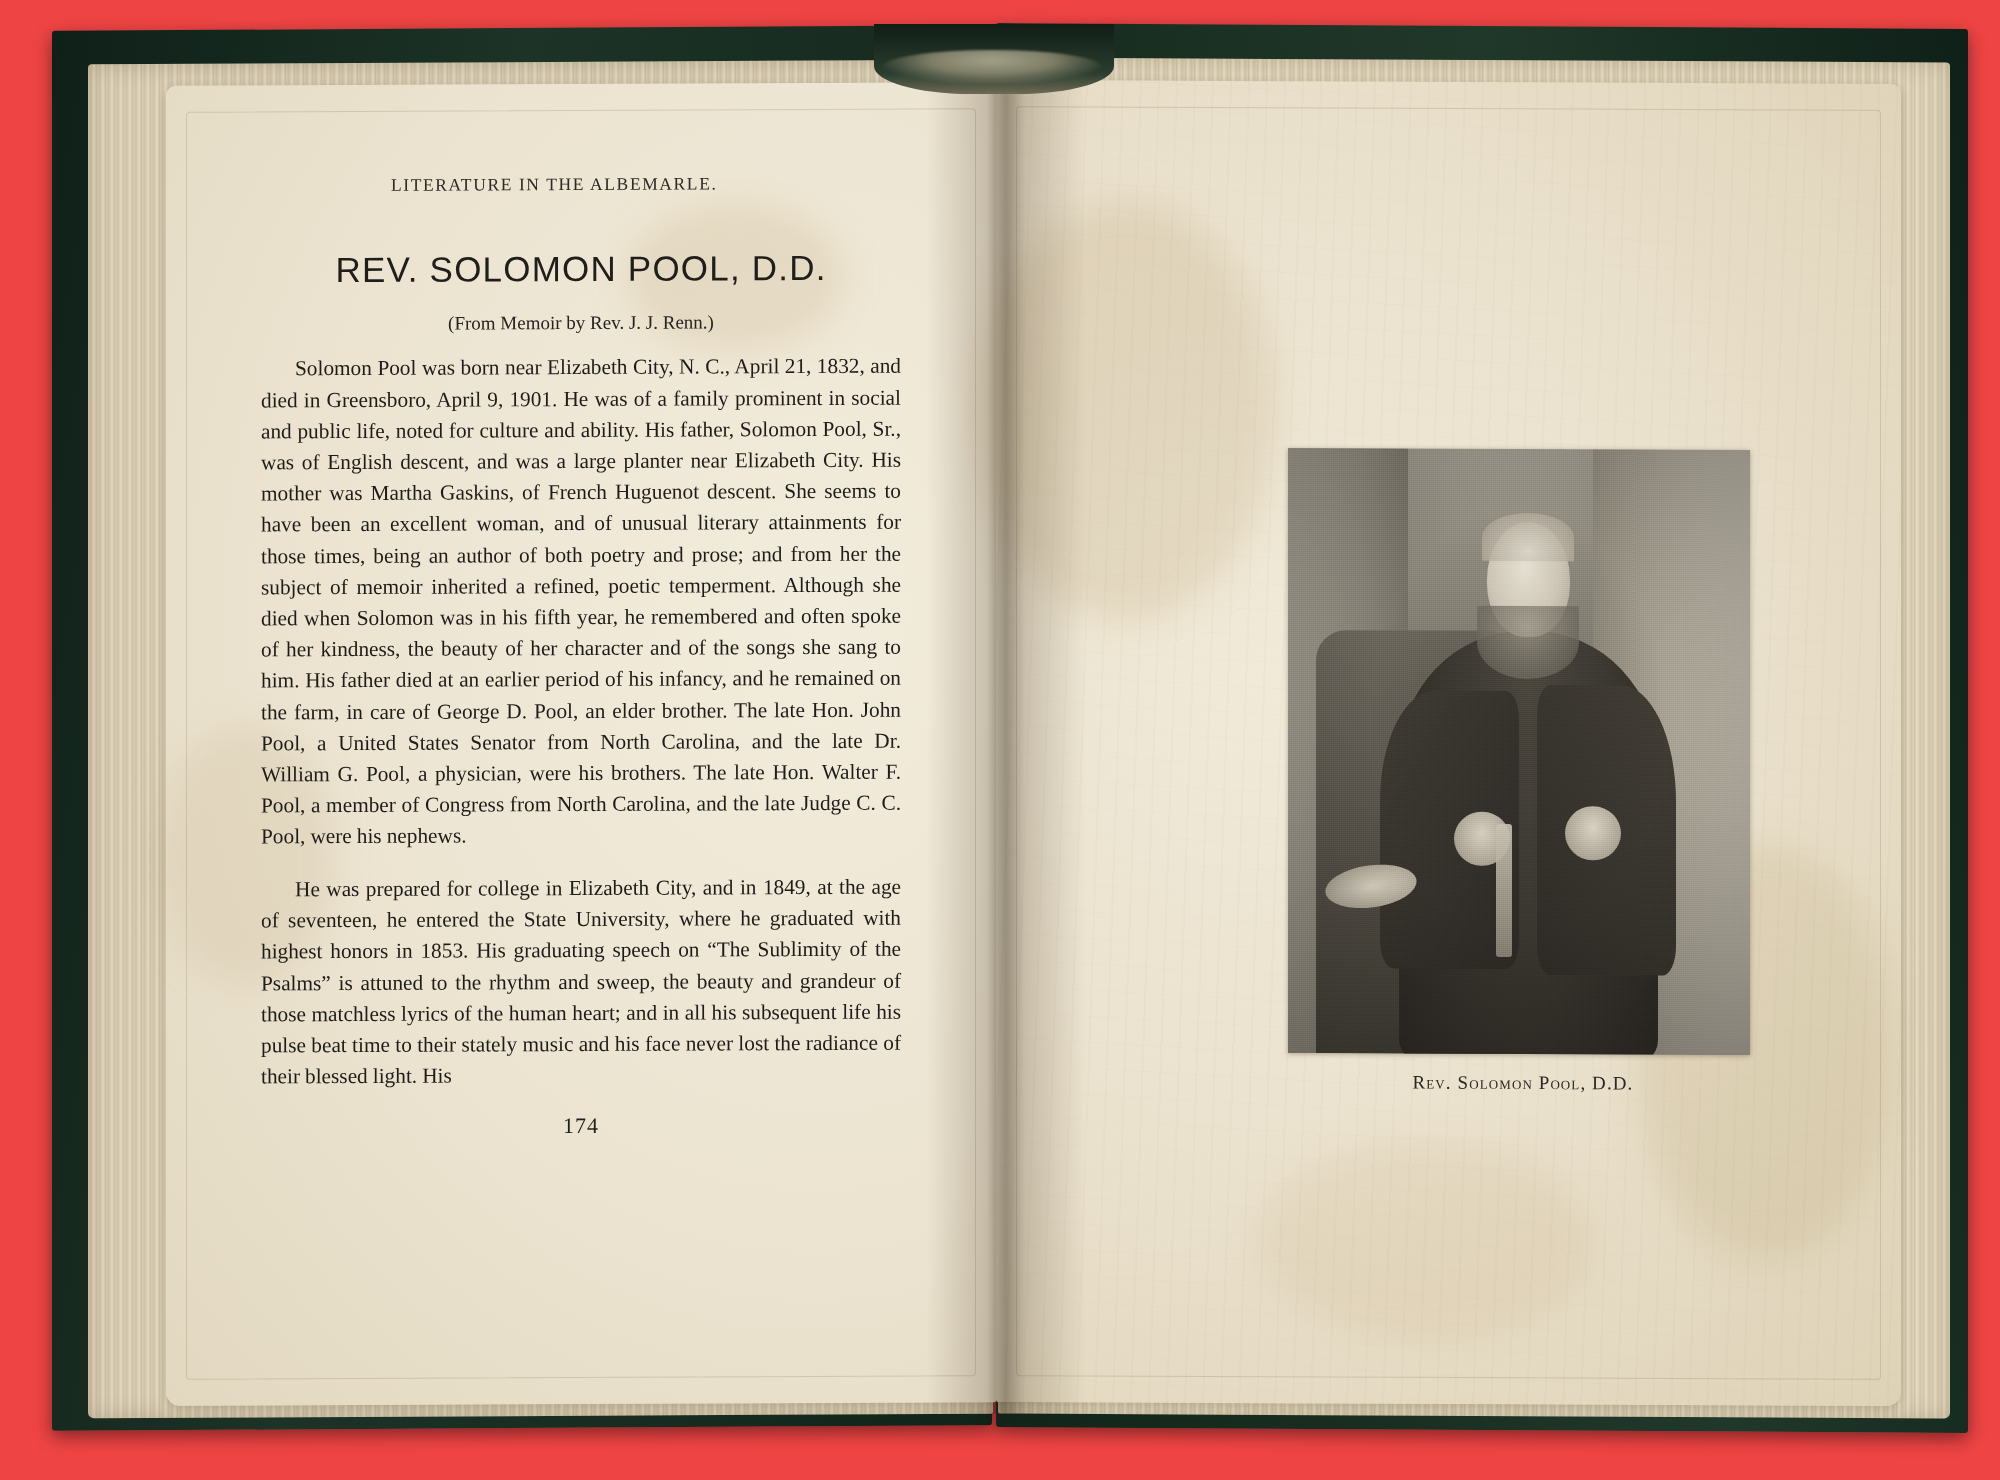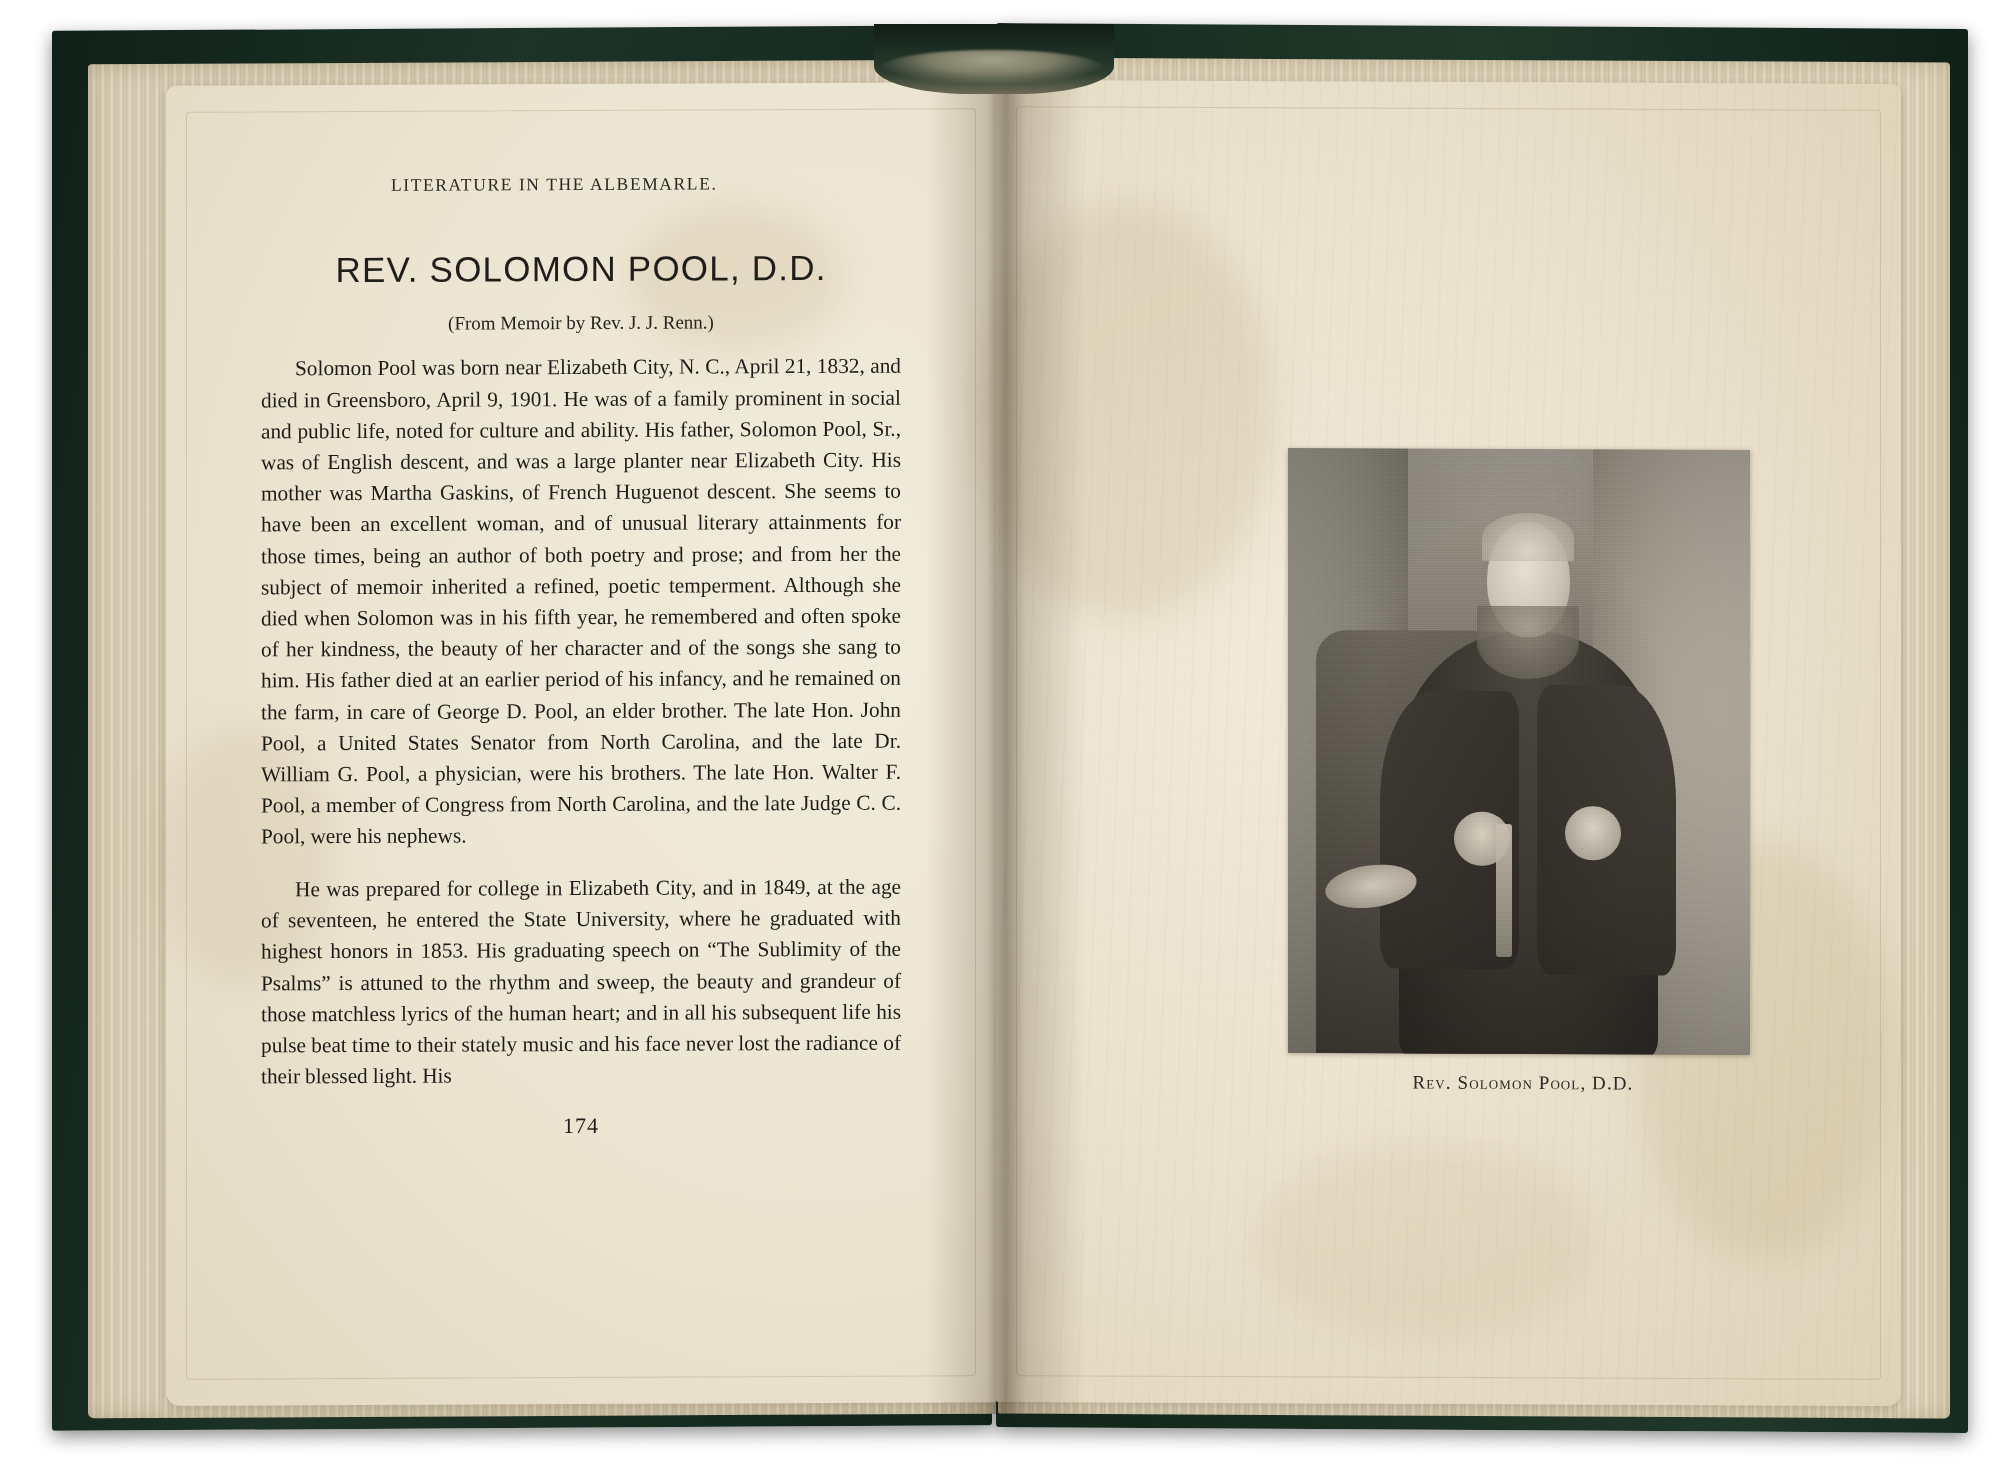--- a/index.html
+++ b/index.html
@@ -12,21 +12,21 @@
     height: 1480px;
     overflow: hidden;
     font-family: "Liberation Serif", serif;
   }
 
   
   #scan {
     position: absolute;
     left: 0; top: 0;
     width: 2000px; height: 1480px;
-    background: #ffffff;
+    background: #ef4444;
   }
 
   
   #book {
     position: absolute;
     left: 46px; top: 24px;
     width: 1930px; height: 1440px;
   }
 
   .cover {

